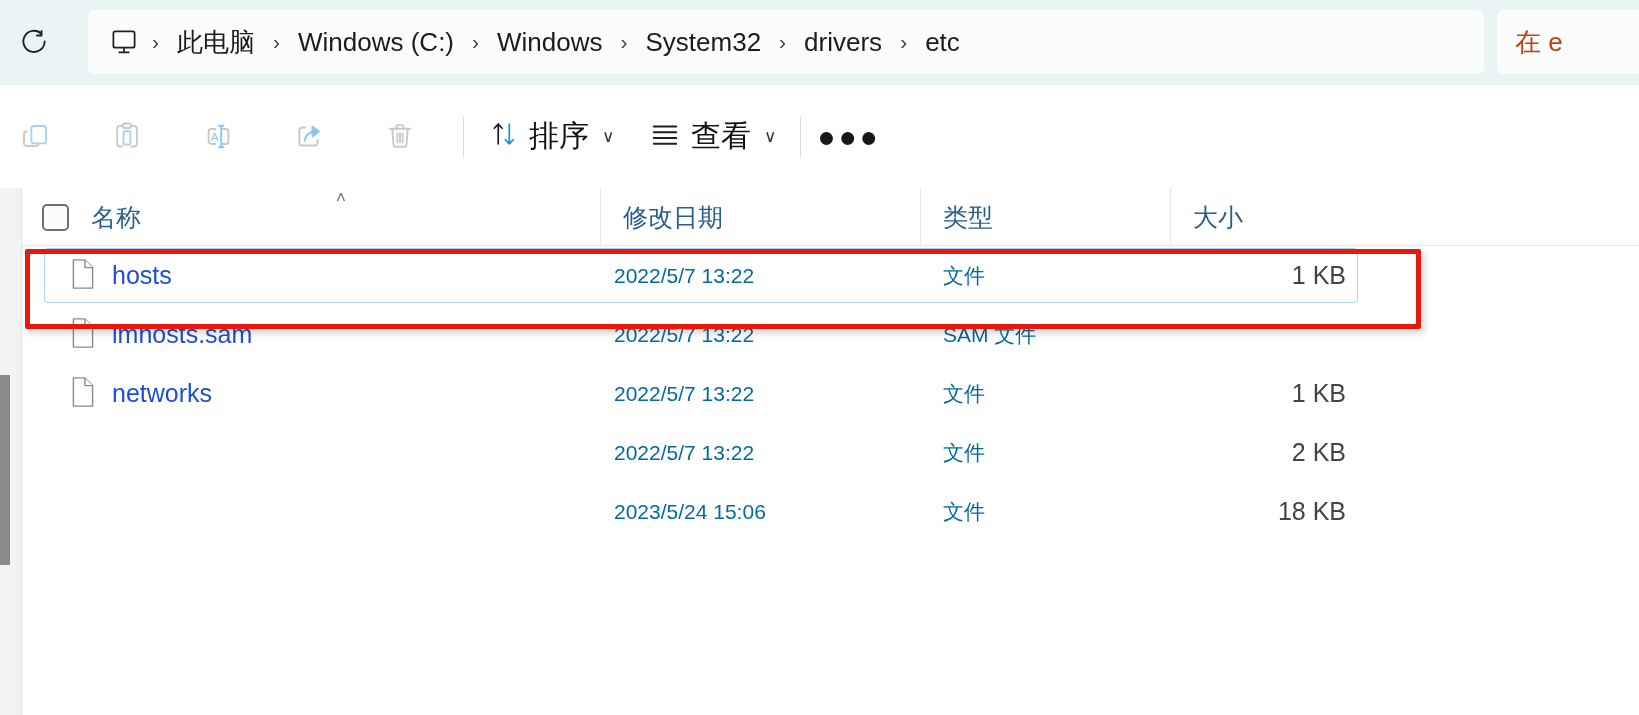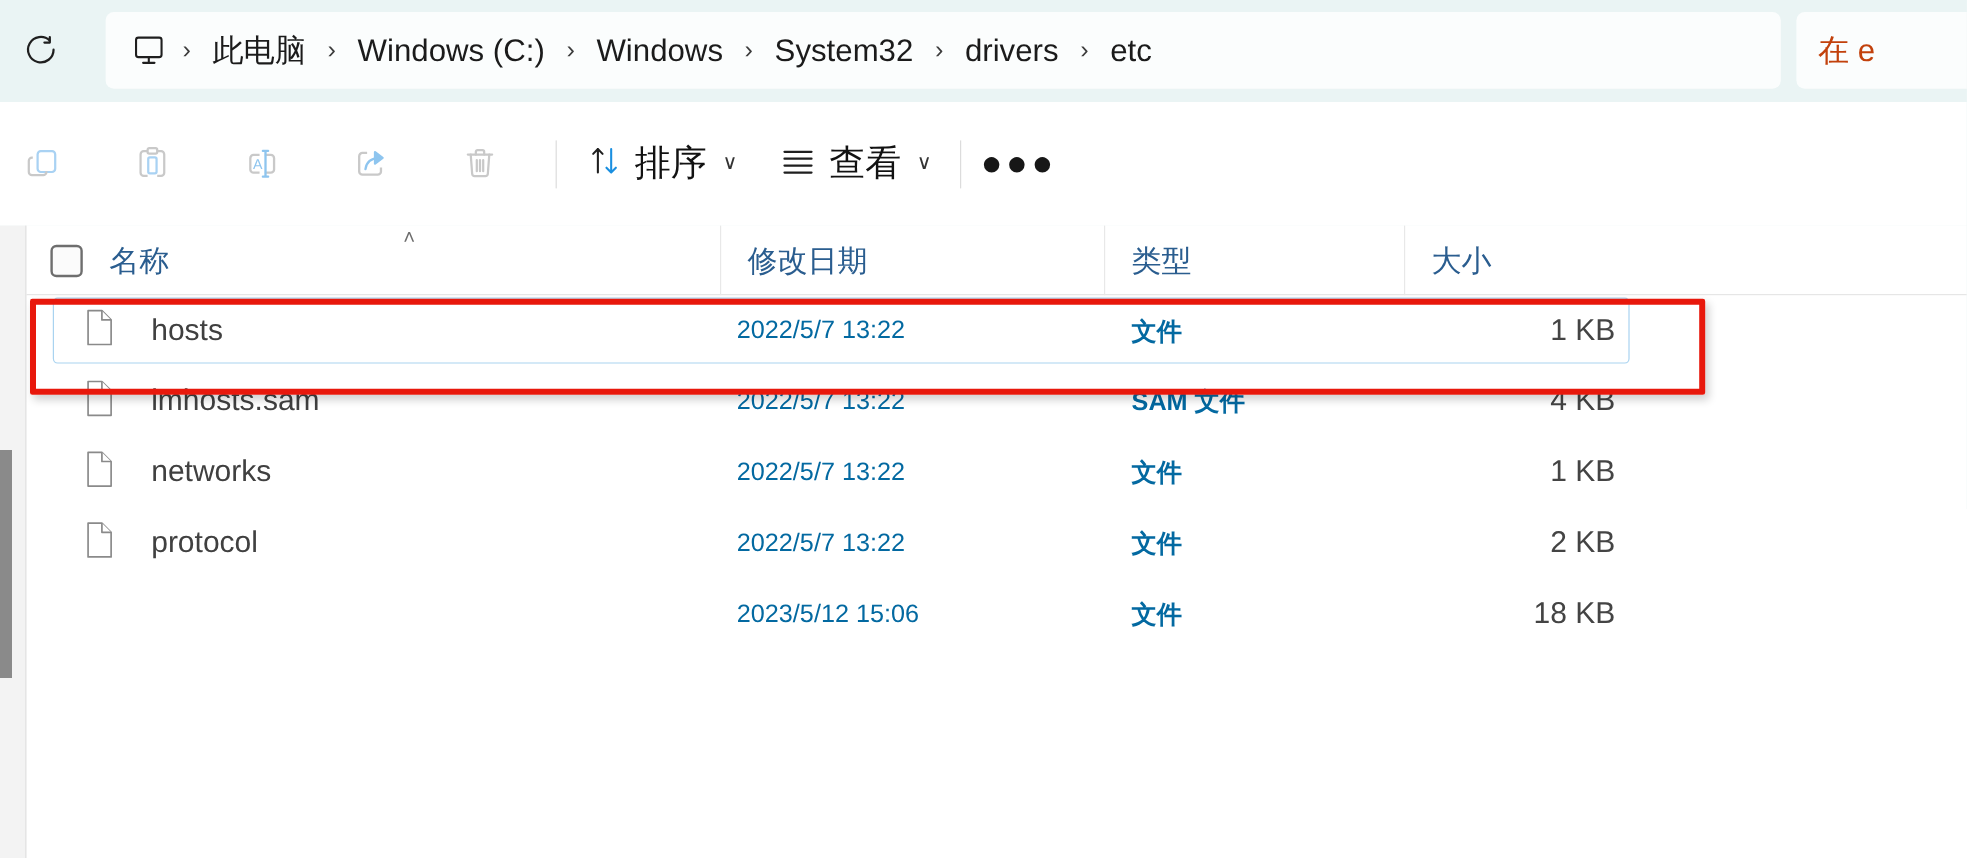--- a/index.html
+++ b/index.html
@@ -112,23 +112,23 @@
   }
 
   .rows { position: absolute; left: 22px; top: 58px; width: 1617px; height: 469px; }
   .row {
     position: absolute; left: 0; width: 1617px; height: 59px;
     display: flex; align-items: center; cursor: pointer;
   }
   .cell { position: absolute; display: flex; align-items: center; height: 59px; }
   .c-name  { left: 0px;   width: 578px; padding-left: 48px; }
   .c-date  { left: 578px; width: 306px; padding-left: 14px; }
-  .c-type  { left: 898px; width: 250px; padding-left: 23px; font-weight: bold; }
+  .c-type  { left: 898px; width: 250px; padding-left: 23px; }
   .c-size  { left: 1148px; width: 186px; justify-content: flex-end; padding-right: 10px; }
-  .fname { font-size: 25px; color: #404040; margin-left: 30px; }
+  .fname { font-size: 25px; color: #1d4ed8; margin-left: 16px; }
   .fdate, .ftype { font-size: 21px; color: #0369a1; }
   .fsize { font-size: 25px; color: #444; }
   .doc-icon { flex: 0 0 auto; }
 
   
   .row.selected .selbox {
     position: absolute; left: 22px; top: 2px; width: 1314px; height: 55px;
     border: 1px solid #a9d3f0; border-radius: 4px; background: #ffffff;
     pointer-events: none;
   }
@@ -312,23 +312,20 @@
             </svg>
           </span>
           <span class="fname">lmhosts.sam</span>
         </div>
         <div class="cell c-date">
           <span class="fdate">2022/5/7 13:22</span>
         </div>
         <div class="cell c-type">
           <span class="ftype">SAM 文件</span>
         </div>
-        <div class="cell c-size">
-          <span class="fsize">4 KB</span>
-        </div>
       </div>
 
       <div class="row" style="top:118px;">
         <div class="cell c-name">
           <span class="doc-icon">
             <svg width="26" height="32" viewBox="0 0 20 25" fill="#fff" stroke="#8a8a8a" stroke-width="1.1" stroke-linejoin="round">
               <path d="M2.5 1.5h9l6 6v16h-15z"></path>
                 <path d="M11.5 1.5v6h6"></path>
             </svg>
           </span>
@@ -339,43 +336,34 @@
         </div>
         <div class="cell c-type">
           <span class="ftype">文件</span>
         </div>
         <div class="cell c-size">
           <span class="fsize">1 KB</span>
         </div>
       </div>
 
       <div class="row" style="top:177px;">
-        <div class="cell c-name">
-          <span class="doc-icon">
-            <svg width="26" height="32" viewBox="0 0 20 25" fill="#fff" stroke="#8a8a8a" stroke-width="1.1" stroke-linejoin="round">
-              <path d="M2.5 1.5h9l6 6v16h-15z"></path>
-                <path d="M11.5 1.5v6h6"></path>
-            </svg>
-          </span>
-          <span class="fname">protocol</span>
-        </div>
         <div class="cell c-date">
           <span class="fdate">2022/5/7 13:22</span>
         </div>
         <div class="cell c-type">
           <span class="ftype">文件</span>
         </div>
         <div class="cell c-size">
           <span class="fsize">2 KB</span>
         </div>
       </div>
 
       <div class="row" style="top:236px;">
         <div class="cell c-date">
-          <span class="fdate">2023/5/12 15:06</span>
+          <span class="fdate">2023/5/24 15:06</span>
         </div>
         <div class="cell c-type">
           <span class="ftype">文件</span>
         </div>
         <div class="cell c-size">
           <span class="fsize">18 KB</span>
         </div>
       </div>
 
     </div>

